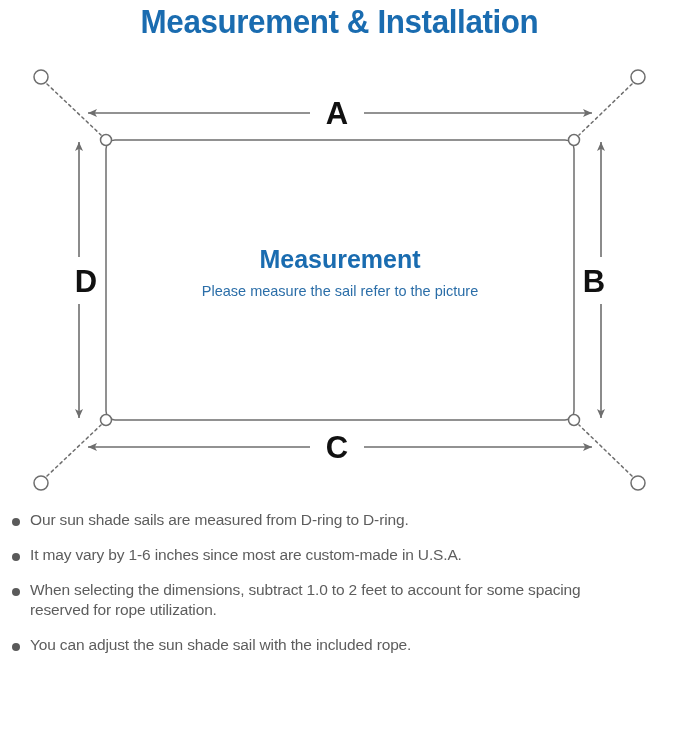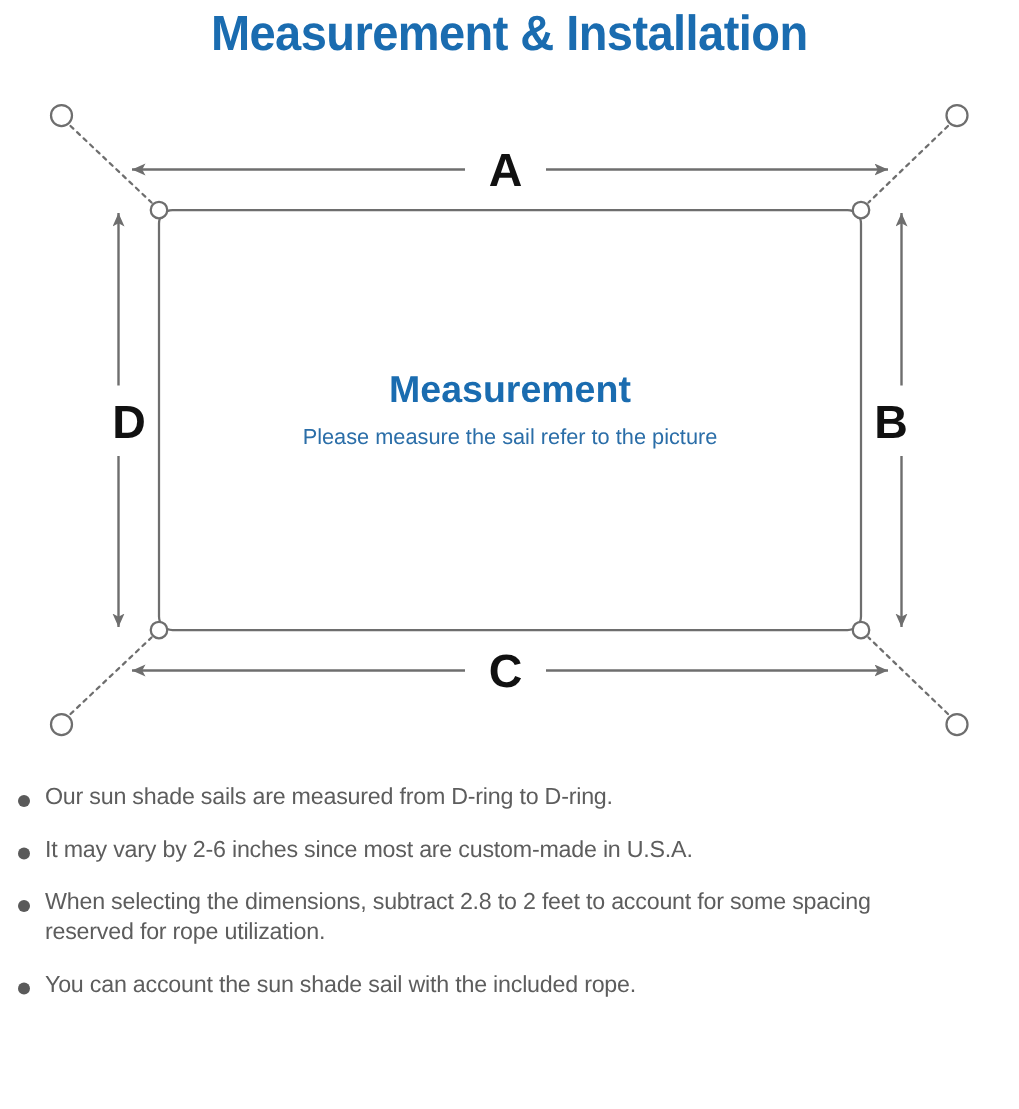--- a/index.html
+++ b/index.html
@@ -57,21 +57,21 @@
   }
   .center-sub {
     font-family: "Liberation Sans", sans-serif;
     font-size: 14.5px;
     fill: #2b6ea8;
   }
 
   #notes {
     position: absolute;
     left: 0;
-    top: 522px;
+    top: 510px;
     width: 606px;
   }
   .note-row {
     display: flex;
     align-items: flex-start;
     padding: 0 10px 0 12px;
     margin-bottom: 15px;
   }
   .note-bullet {
     flex: 0 0 auto;
@@ -152,23 +152,23 @@
   </svg>
 </div>
 
 <div id="notes">
   <div class="note-row">
     <span class="note-bullet"></span>
     <span class="note-text">Our sun shade sails are measured from D-ring to D-ring.</span>
   </div>
   <div class="note-row">
     <span class="note-bullet"></span>
-    <span class="note-text">It may vary by 2-6 inches since most are custom-made in U.S.A.</span>
+    <span class="note-text">It may vary by 1-6 inches since most are custom-made in U.S.A.</span>
   </div>
   <div class="note-row">
     <span class="note-bullet"></span>
-    <span class="note-text">When selecting the dimensions, subtract 2.8 to 2 feet to account for some spacing reserved for rope utilization.</span>
+    <span class="note-text">When selecting the dimensions, subtract 1.0 to 2 feet to account for some spacing reserved for rope utilization.</span>
   </div>
   <div class="note-row">
     <span class="note-bullet"></span>
-    <span class="note-text">You can account the sun shade sail with the included rope.</span>
+    <span class="note-text">You can adjust the sun shade sail with the included rope.</span>
   </div>
 </div>
 
 </body></html>

